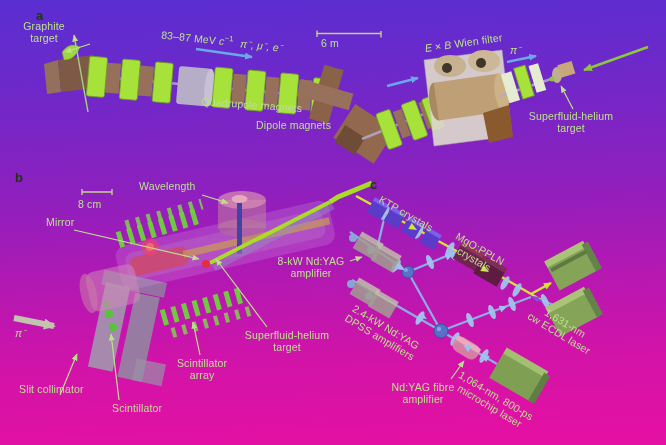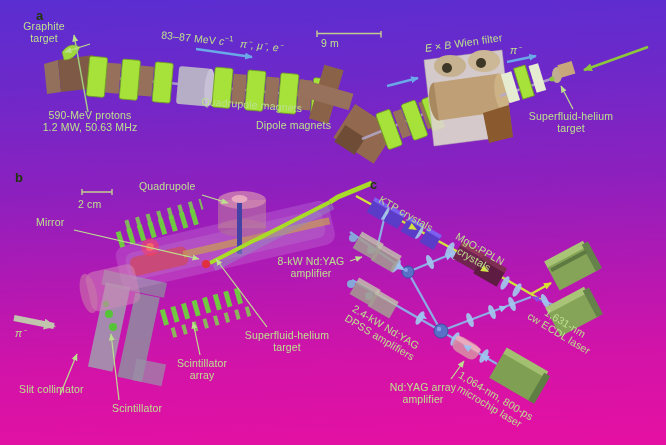--- a/index.html
+++ b/index.html
@@ -330,50 +330,48 @@
       <polygon points="0,-3.5 8,0 0,3.5" fill="#d4e23c" transform="translate(482,268) rotate(30)"></polygon>
     </g>
     <line x1="451" y1="379" x2="464" y2="361" stroke="#bce08e" stroke-width="1.2" marker-end="url(#mg)"></line>
   </g>
 </svg>
 
   <div class="pletter" style="left:36px;top:8px">a</div>
   <div class="lbl ctr" style="left:6px;top:20px;width:76px">Graphite
 target</div>
   <div class="lbl" style="left:162px;top:28px;transform:rotate(6deg)"><span>83–87 MeV </span><span class="it">c</span><sup>−1</sup><span class="it" style="margin-left:7px">π⁻, μ⁻, e⁻</span></div>
-  <div class="lbl" style="left:321px;top:37px">9 m</div>
+  <div class="lbl" style="left:321px;top:37px">6 m</div>
   <div class="lbl" style="left:424px;top:42px;transform:rotate(-8deg)"><span class="it">E</span><span> × </span><span class="it">B</span><span> Wien filter</span></div>
   <div class="lbl it" style="left:510px;top:44px">π⁻</div>
   <div class="lbl ctr" style="left:518px;top:110px;width:106px">Superfluid-helium
 target</div>
-  <div class="lbl ctr" style="left:28px;top:109px;width:124px">590-MeV protons
-1.2 MW, 50.63 MHz</div>
   <div class="lbl" style="left:202px;top:95px;transform:rotate(4deg)">Quadrupole magnets</div>
   <div class="lbl" style="left:256px;top:119px">Dipole magnets</div>
 
   <div class="pletter" style="left:15px;top:170px">b</div>
-  <div class="lbl" style="left:78px;top:198px">2 cm</div>
-  <div class="lbl" style="left:139px;top:180px">Quadrupole</div>
-  <div class="lbl" style="left:36px;top:216px">Mirror</div>
+  <div class="lbl" style="left:78px;top:198px">8 cm</div>
+  <div class="lbl" style="left:139px;top:180px">Wavelength</div>
+  <div class="lbl" style="left:46px;top:216px">Mirror</div>
   <div class="lbl ctr" style="left:270px;top:255px;width:82px">8-kW Nd:YAG
 amplifier</div>
   <div class="lbl ctr" style="left:228px;top:329px;width:118px">Superfluid-helium
 target</div>
   <div class="lbl ctr" style="left:168px;top:357px;width:68px">Scintillator
 array</div>
   <div class="lbl" style="left:19px;top:383px">Slit collimator</div>
   <div class="lbl" style="left:112px;top:402px">Scintillator</div>
   <div class="lbl it" style="left:15px;top:327px">π⁻</div>
 
   <div class="pletter" style="left:370px;top:177px">c</div>
   <div class="lbl" style="left:383px;top:193px;transform:rotate(30deg)">KTP crystals</div>
   <div class="lbl ctr" style="left:446px;top:222px;width:86px;transform:rotate(30deg)">MgO:PPLN
 crystals</div>
   <div class="lbl ctr" style="left:348px;top:297px;width:96px;transform:rotate(31deg)">2.4-kW Nd:YAG
 DPSS amplifiers</div>
   <div class="lbl ctr" style="left:529px;top:294px;width:92px;transform:rotate(31deg)">1,631-nm
 cw ECDL laser</div>
-  <div class="lbl ctr" style="left:381px;top:381px;width:84px">Nd:YAG array
+  <div class="lbl ctr" style="left:381px;top:381px;width:84px">Nd:YAG fibre
 amplifier</div>
   <div class="lbl ctr" style="left:452px;top:362px;width:110px;transform:rotate(31deg)">1,064-nm, 800-ps
 microchip laser</div>
 
 </div>
 
 </body></html>

